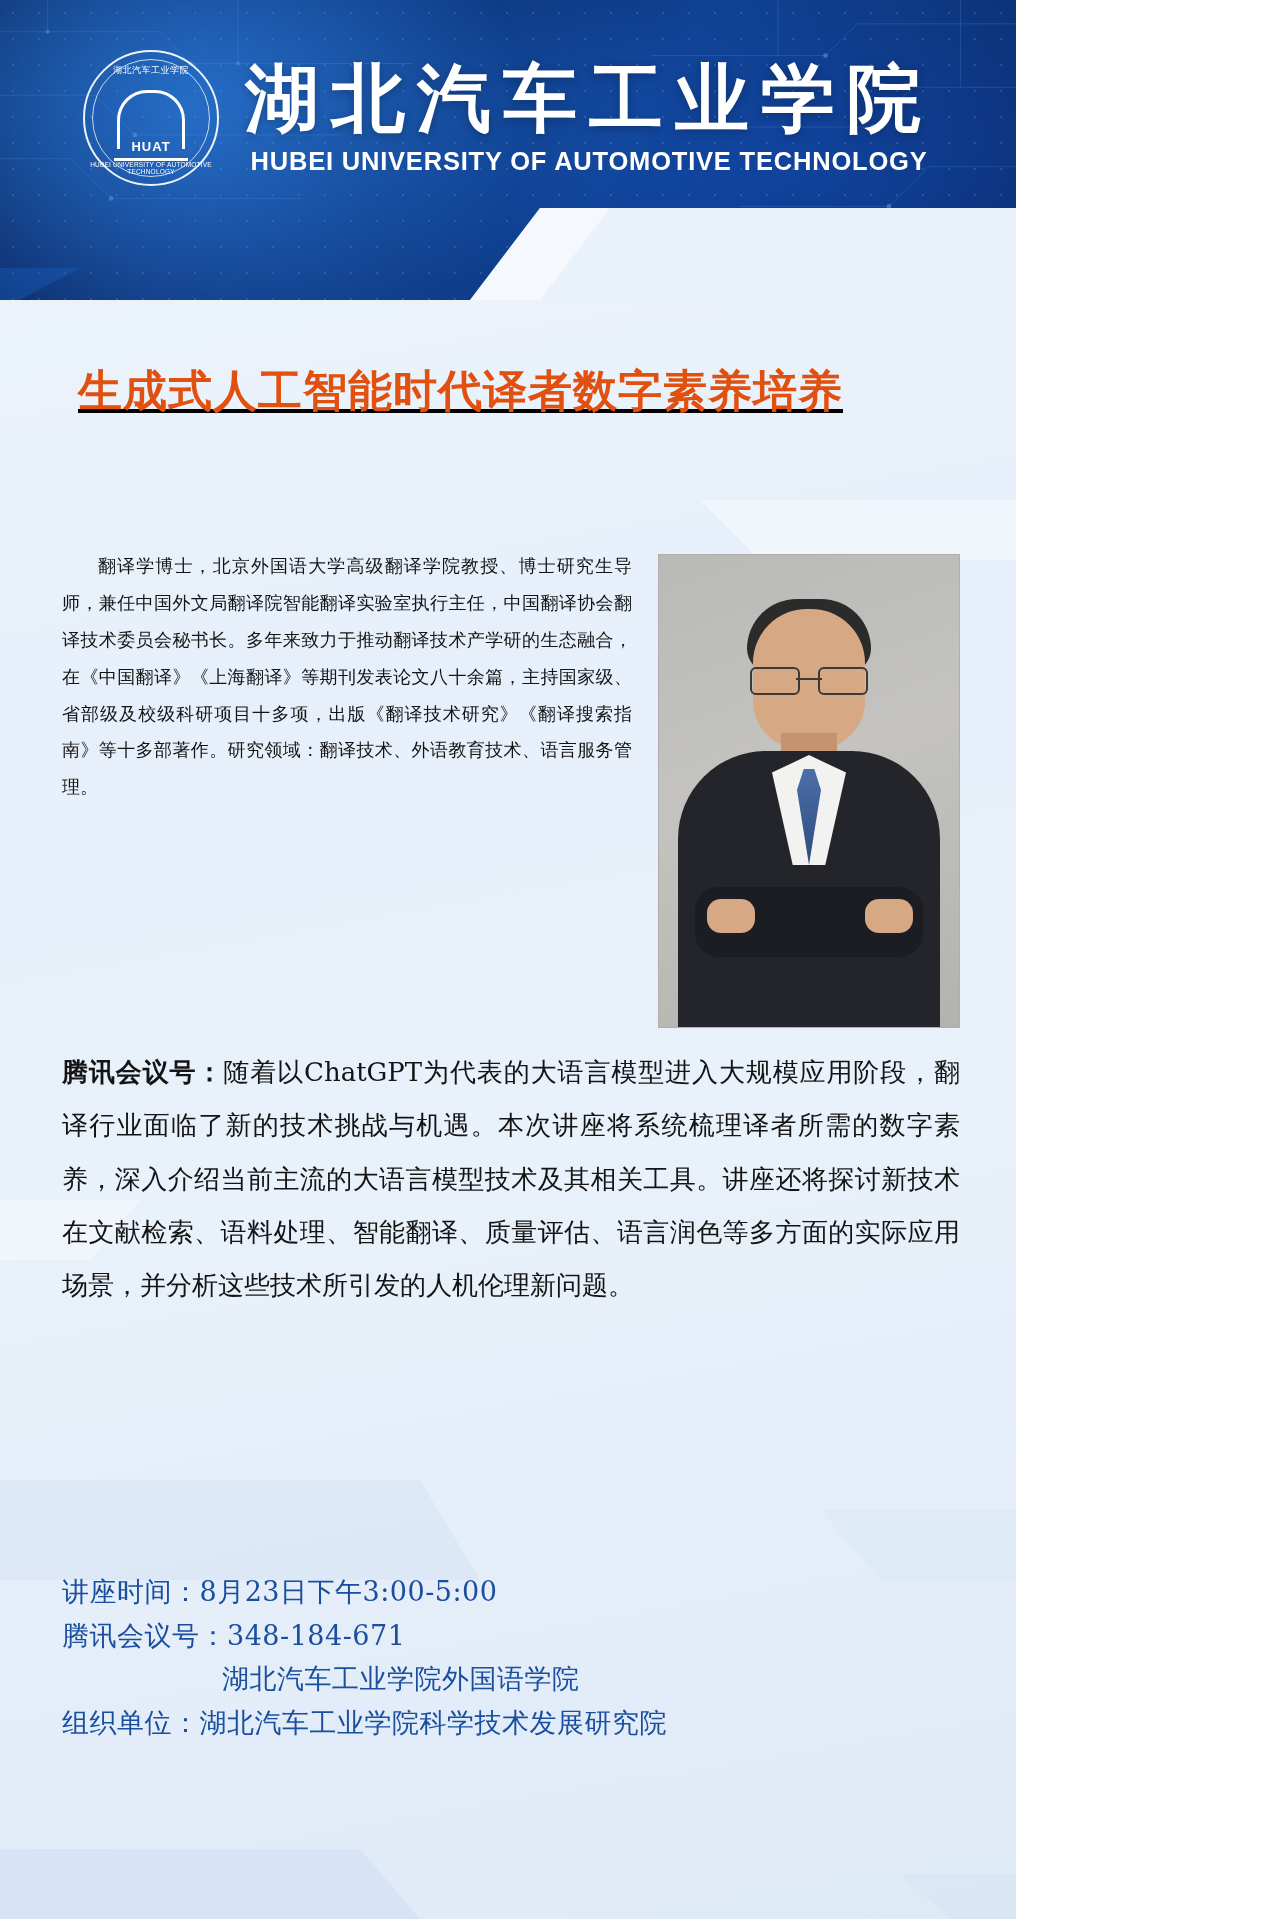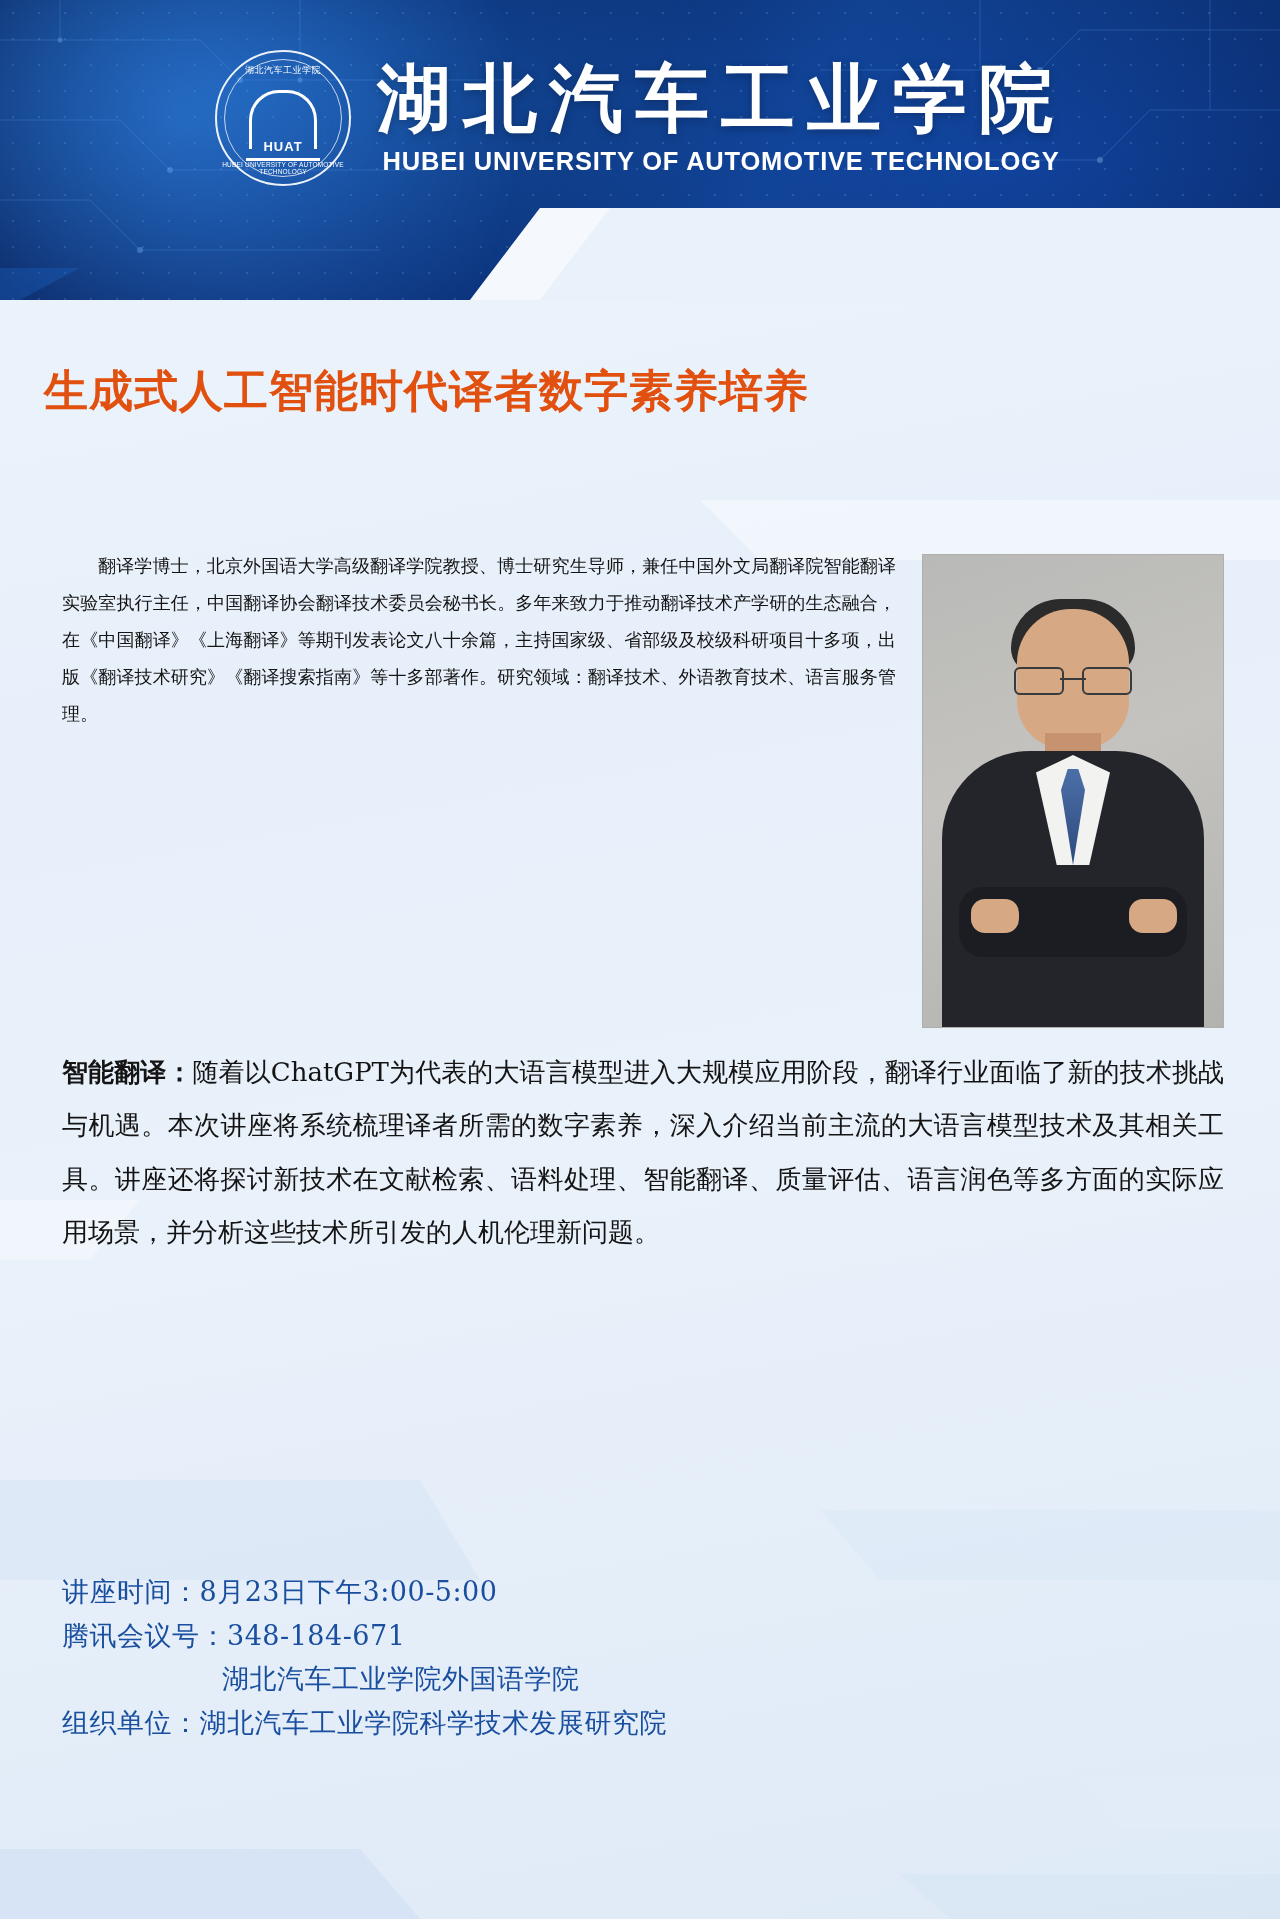--- a/index.html
+++ b/index.html
@@ -5,21 +5,21 @@
   html, body {
     margin: 0;
     padding: 0;
     background: #ffffff;
   }
   body {
     font-family: "Liberation Sans", "DejaVu Sans", sans-serif;
   }
   .poster {
     position: relative;
-    width: 1280px;
+    width: 1016px;
     height: 1919px;
     overflow: hidden;
     background: linear-gradient(170deg, #eef4fb 0%, #e7f0fa 35%, #e9f1fa 60%, #dfeaf7 100%);
   }
 
   
   .header {
     position: relative;
     width: 100%;
     height: 300px;
@@ -139,23 +139,24 @@
   }
   .header-diagonal {
     position: absolute;
     left: 0; right: 0; bottom: 0;
     height: 92px;
   }
 
   
   .title-band {
     position: relative;
-    padding: 58px 0 0 44px;
+    padding: 58px 0 0 78px;
     height: 230px;
     box-sizing: border-box;
+    text-decoration: underline;
   }
   .title-line {
     font-family: "DejaVu Serif", "Liberation Serif", serif;
     font-weight: bold;
     font-size: 44px;
     color: #e1500f;
     line-height: 1.5;
     letter-spacing: 1px;
   }
 
@@ -405,21 +406,21 @@
         <div class="p-shirt"></div>
         <div class="p-tie"></div>
         <div class="p-arms"></div>
         <div class="p-hand l"></div>
         <div class="p-hand r"></div>
       </div>
       <div class="bio-text">翻译学博士，北京外国语大学高级翻译学院教授、博士研究生导师，兼任中国外文局翻译院智能翻译实验室执行主任，中国翻译协会翻译技术委员会秘书长。多年来致力于推动翻译技术产学研的生态融合，在《中国翻译》《上海翻译》等期刊发表论文八十余篇，主持国家级、省部级及校级科研项目十多项，出版《翻译技术研究》《翻译搜索指南》等十多部著作。研究领域：翻译技术、外语教育技术、语言服务管理。</div>
     </div>
 
     <div class="topic">
-      <b>智能翻译：</b><span>随着以ChatGPT为代表的大语言模型进入大规模应用阶段，翻译行业面临了新的技术挑战与机遇。本次讲座将系统梳理译者所需的数字素养，深入介绍当前主流的大语言模型技术及其相关工具。讲座还将探讨新技术在文献检索、语料处理、智能翻译、质量评估、语言润色等多方面的实际应用场景，并分析这些技术所引发的人机伦理新问题。</span>
+      <b>腾讯会议号：</b><span>随着以ChatGPT为代表的大语言模型进入大规模应用阶段，翻译行业面临了新的技术挑战与机遇。本次讲座将系统梳理译者所需的数字素养，深入介绍当前主流的大语言模型技术及其相关工具。讲座还将探讨新技术在文献检索、语料处理、智能翻译、质量评估、语言润色等多方面的实际应用场景，并分析这些技术所引发的人机伦理新问题。</span>
     </div>
   </div>
 
   <div class="footer-info">
     <span class="fi-row">讲座时间：8月23日下午3:00-5:00</span>
     <span class="fi-row">腾讯会议号：348-184-671</span>
     <span class="fi-row fi-indent">湖北汽车工业学院外国语学院</span>
     <span class="fi-row">组织单位：湖北汽车工业学院科学技术发展研究院</span>
   </div>
 

